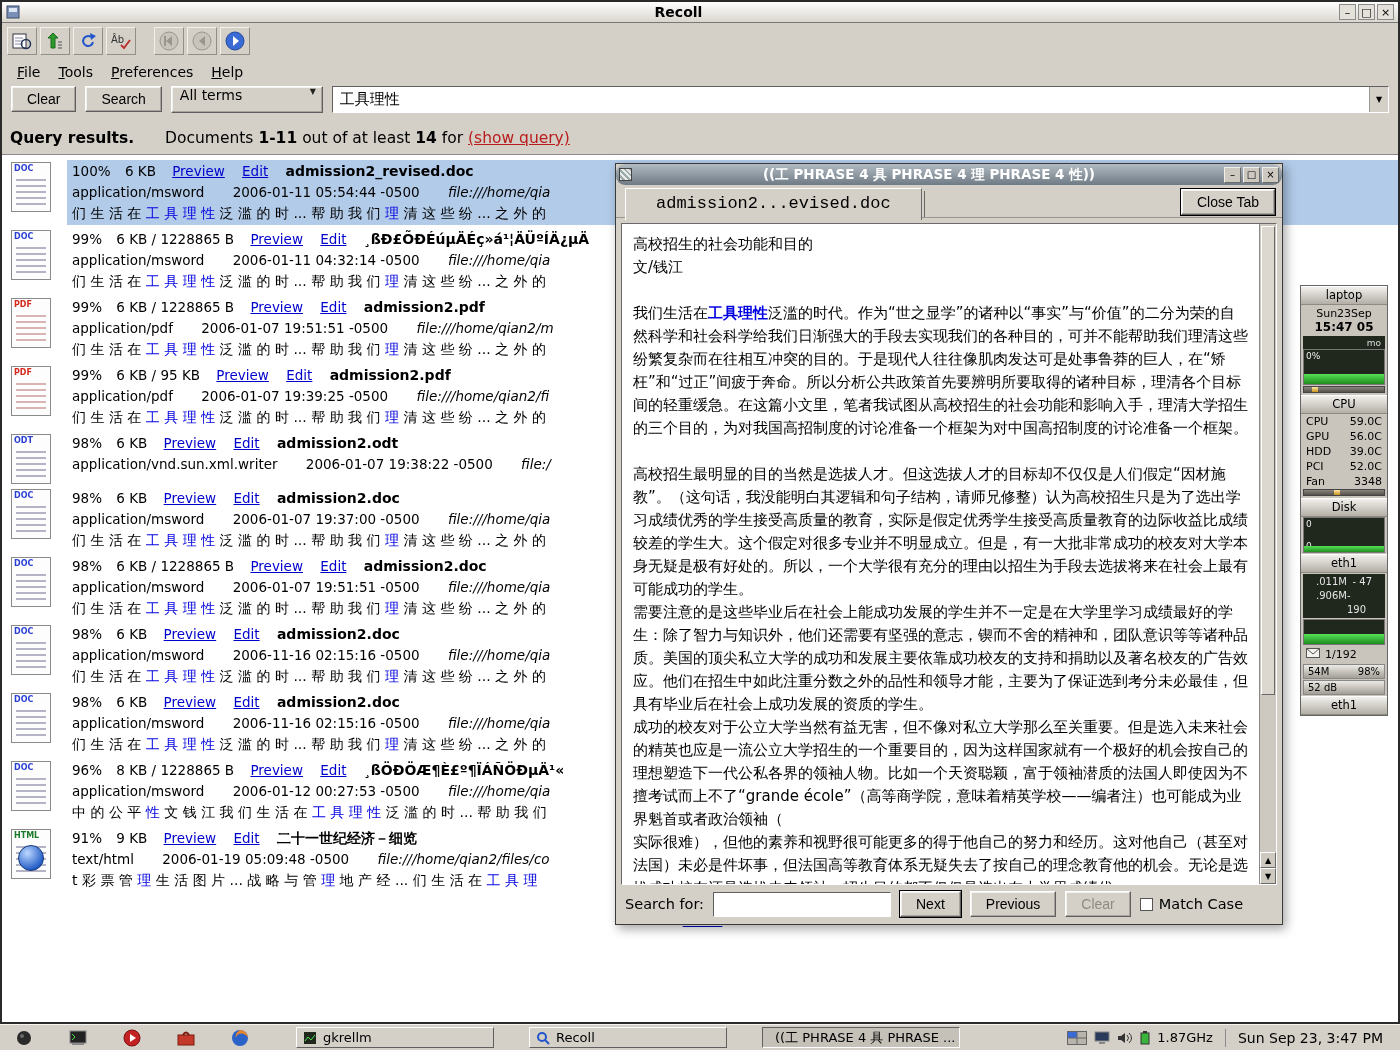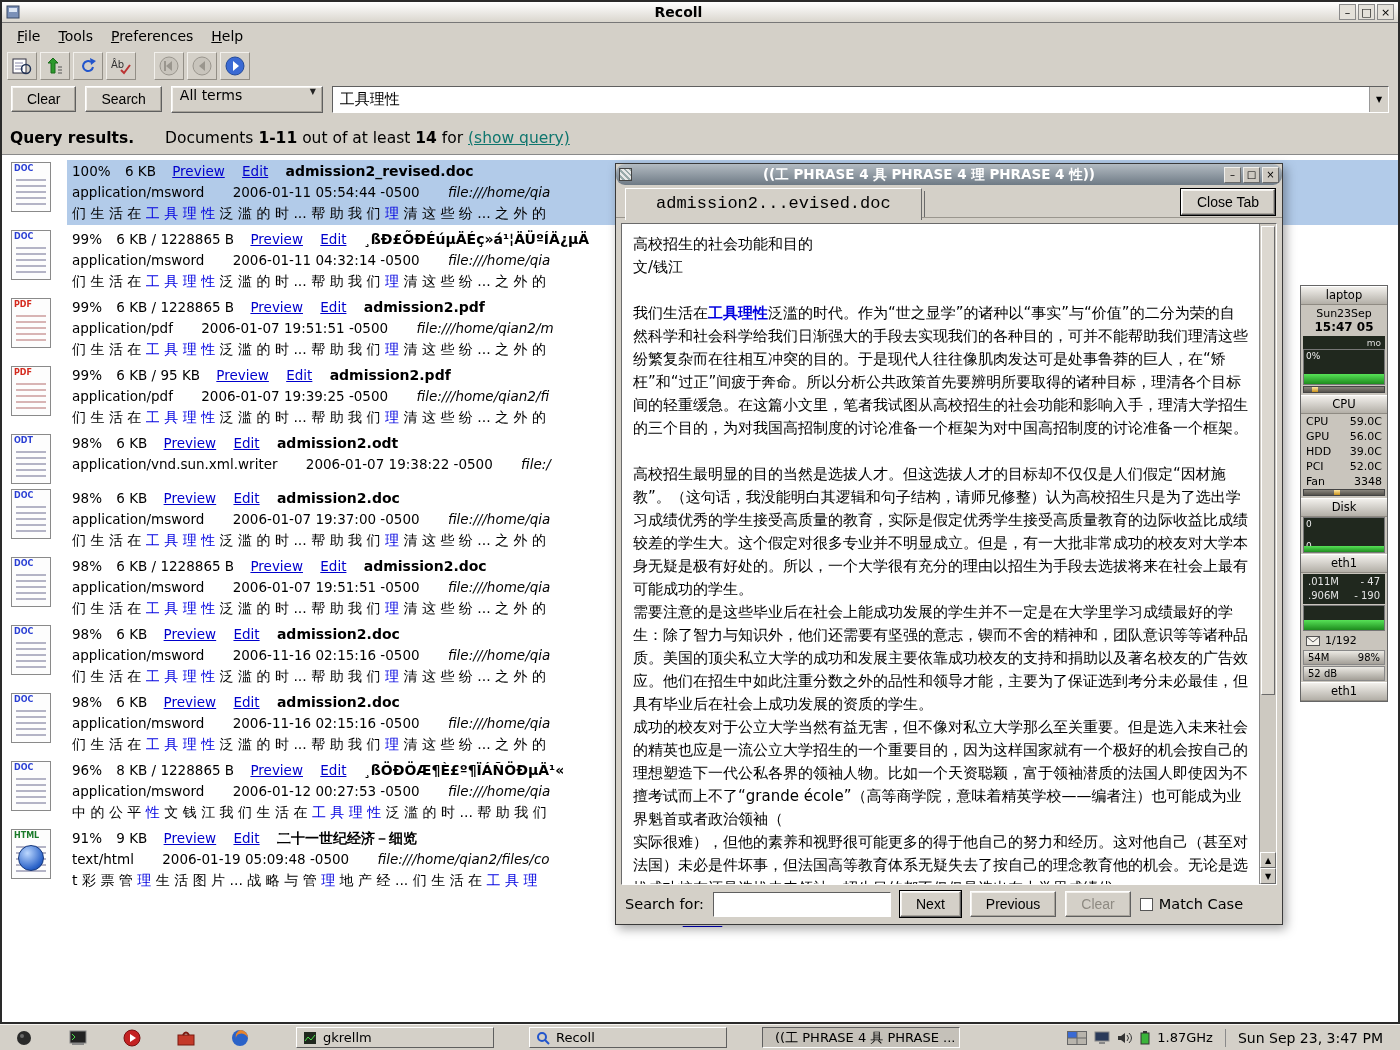--- a/index.html
+++ b/index.html
@@ -29,21 +29,21 @@
   .btn.disabled { color:#8e8a82; }
   .combo { width:152px; height:27px; background:#d4d0c8; border:1px solid; border-color:#ffffff #5f5f5f #5f5f5f #ffffff; box-shadow:inset -1px -1px 0 #a8a49c, inset 1px 1px 0 #f4f2ee; display:flex; align-items:flex-start; padding-left:8px; font-size:14px; }
   .combo .arrow { margin-left:auto; width:18px; text-align:center; font-size:8px; color:#222; }
   .query-box { flex:1; height:27px; background:#fff; border:1px solid; border-color:#5f5f5f #ffffff #ffffff #5f5f5f; display:flex; align-items:stretch; }
   .query-box input { flex:1; border:none; outline:none; background:transparent; font-family:inherit; font-size:15px; padding:0 7px; }
   .query-box .arrow-btn { width:19px; background:#d4d0c8; border-left:1px solid #999; display:flex; align-items:center; justify-content:center; font-size:8px; }
 
   #results-header { padding:9px 10px 7px 8px; font-size:15.5px; }
   #results-header .qr { font-weight:bold; margin-right:26px; }
   #results-header b { font-weight:bold; }
-  #results-header a { color:#0f766e; text-decoration:underline; }
+  #results-header a { color:#b91c1c; text-decoration:underline; }
 
   #results { flex:1; background:#fff; border-top:1px solid #8a8a8a; overflow:hidden; padding:5px 0 0 5px; }
 
   .result-row { display:flex; margin-bottom:3px; }
   .file-icon { width:40px; height:50px; margin:2px 16px 0 4px; position:relative; background:#fdfdfd; border:1px solid #8a8a8a; flex:none; }
   .icon-badge { font-size:8px; font-weight:bold; line-height:11px; padding-left:2px; }
   .doc .icon-badge, .odt .icon-badge { color:#2a3fd4; }
   .pdf .icon-badge { color:#d42a1e; }
   .html .icon-badge { color:#1a7a2a; }
   .file-icon .lines { position:absolute; left:4px; right:4px; top:16px; bottom:5px; background:repeating-linear-gradient(180deg,#b4b4c6 0 2px,transparent 2px 6px); }
@@ -94,24 +94,24 @@
   .gk-clock { text-align:center; padding:2px 0 1px; }
   .gk-time { font-weight:bold; font-size:12px; }
   .gk-strip { margin:1px 2px 0; height:13px; background:#20281e; color:#ddd; display:flex; justify-content:flex-end; align-items:center; padding:0 4px; font-size:9px; }
   .gk-chart { margin:0 2px 1px; height:36px; background:#20281e; position:relative; border:1px solid #777; }
   .gk-chart .fill { position:absolute; left:0; right:0; bottom:0; background:linear-gradient(#57e257,#1e8c1e); }
   .gk-chart .clabel { position:absolute; left:2px; top:1px; color:#eee; font-size:9px; }
   .gk-chart .clabel2 { position:absolute; left:2px; bottom:1px; color:#eee; font-size:9px; }
   .gk-krell { height:7px; margin:0 2px 2px; background:linear-gradient(#8a867e,#55524c); border:1px solid #444; position:relative; }
   .gk-krell .notch { position:absolute; left:8px; top:0; bottom:0; width:6px; background:linear-gradient(#ffe9a8,#c89018); }
   .gk-row { display:flex; justify-content:space-between; padding:0 5px; line-height:15px; }
-  .gk-net { margin:1px 2px; background:#20281e; color:#e4e4e4; padding:1px 0; }
+  .gk-net { margin:1px 2px; background:#20281e; color:#e4e4e4; padding:1px 8px; }
   .gk-net .gk-row { line-height:14px; font-size:10px; }
   .gk-meter { margin:1px 2px; height:15px; background:linear-gradient(#eceae4,#a39f97); border:1px solid #888; display:flex; justify-content:space-between; align-items:center; padding:0 4px; font-size:10px; }
-  .gk-mail { display:flex; align-items:center; gap:5px; padding:2px 5px; }
+  .gk-mail { display:flex; gap:5px; padding:2px 5px; }
 
   
   #taskbar { position:absolute; left:0; bottom:0; width:1400px; height:26px; background:#d4d0c8; border-top:1px solid #f6f4f0; display:flex; align-items:center; padding:0 4px; z-index:20; }
   #launchers { display:flex; align-items:center; gap:30px; padding:0 12px 0 8px; }
   .launcher { width:24px; height:22px; display:flex; align-items:center; justify-content:center; }
   .task-btn { width:198px; height:21px; margin-right:3px; background:#d4d0c8; border:1px solid; border-color:#fff #5f5f5f #5f5f5f #fff; display:flex; align-items:center; gap:6px; padding:0 6px; font-size:13px; overflow:hidden; white-space:nowrap;margin-left:32px; }
   .task-btn.active { border-color:#5f5f5f #fff #fff #5f5f5f; background:#c5c1b9; }
   #tray { margin-left:auto; display:flex; align-items:center; gap:7px; padding-right:5px; }
   .freq { font-size:13px; }
   .tsep { width:1px; height:18px; background:#8a8a8a; margin:0 5px; }
@@ -128,27 +128,20 @@
       <svg width="14" height="14">
           <rect x="1" y="1" width="12" height="12" fill="#7a90b8" stroke="#3a4a66"></rect>
           <rect x="3" y="3" width="8" height="4" fill="#dce6f4"></rect>
         </svg>
       <div class="title">Recoll</div>
       <div class="winbtn">–</div>
       <div class="winbtn">□</div>
       <div class="winbtn">×</div>
     </div>
 
-    <div id="menubar">
-      <div class="menu-item"><span>File</span></div>
-      <div class="menu-item"><span>Tools</span></div>
-      <div class="menu-item"><span>Preferences</span></div>
-      <div class="menu-item"><span>Help</span></div>
-    </div>
-
     <div id="toolbar">
       <div class="tool-btn">
         <svg width="20" height="18">
             <rect x="1" y="2" width="13" height="14" fill="#fff" stroke="#334"></rect>
             <line x1="3" y1="6" x2="11" y2="6" stroke="#88a"></line>
             <line x1="3" y1="9" x2="11" y2="9" stroke="#88a"></line>
             <line x1="3" y1="12" x2="11" y2="12" stroke="#88a"></line>
             <circle cx="14" cy="12" r="4.5" fill="none" stroke="#235" stroke-width="1.5"></circle>
           </svg>
       </div>
@@ -185,20 +178,27 @@
             <circle cx="11" cy="11" r="9" fill="#c8c4bc" stroke="#9a968e"></circle>
             <polygon points="14,6 8,11 14,16" fill="#9a968e"></polygon>
           </svg>
       </div>
       <div class="tool-btn">
         <svg width="22" height="22">
             <circle cx="11" cy="11" r="9" fill="#3a6ad4" stroke="#234a9a"></circle>
             <polygon points="9,6 15,11 9,16" fill="#fff"></polygon>
           </svg>
       </div>
+    </div>
+
+    <div id="menubar">
+      <div class="menu-item"><span>File</span></div>
+      <div class="menu-item"><span>Tools</span></div>
+      <div class="menu-item"><span>Preferences</span></div>
+      <div class="menu-item"><span>Help</span></div>
     </div>
 
     <div id="searchrow">
       <button class="btn">Clear</button>
       <button class="btn">Search</button>
       <div class="combo">
         <span>All terms</span>
         <span class="arrow">▼</span>
       </div>
       <div class="query-box">

